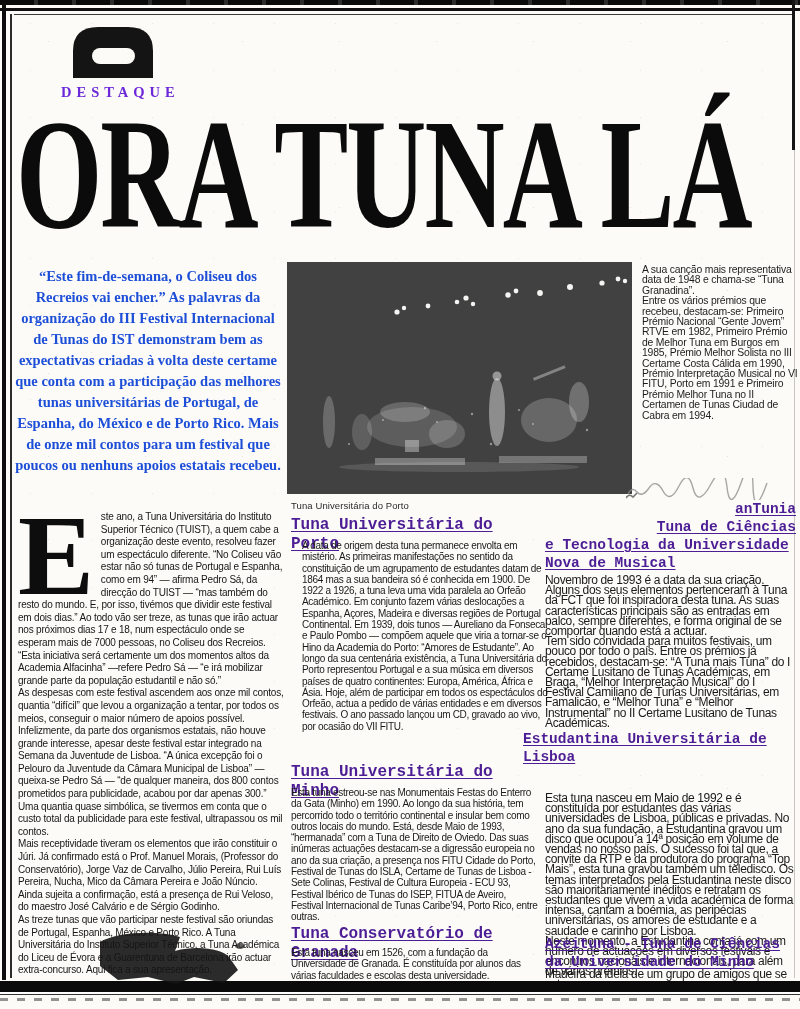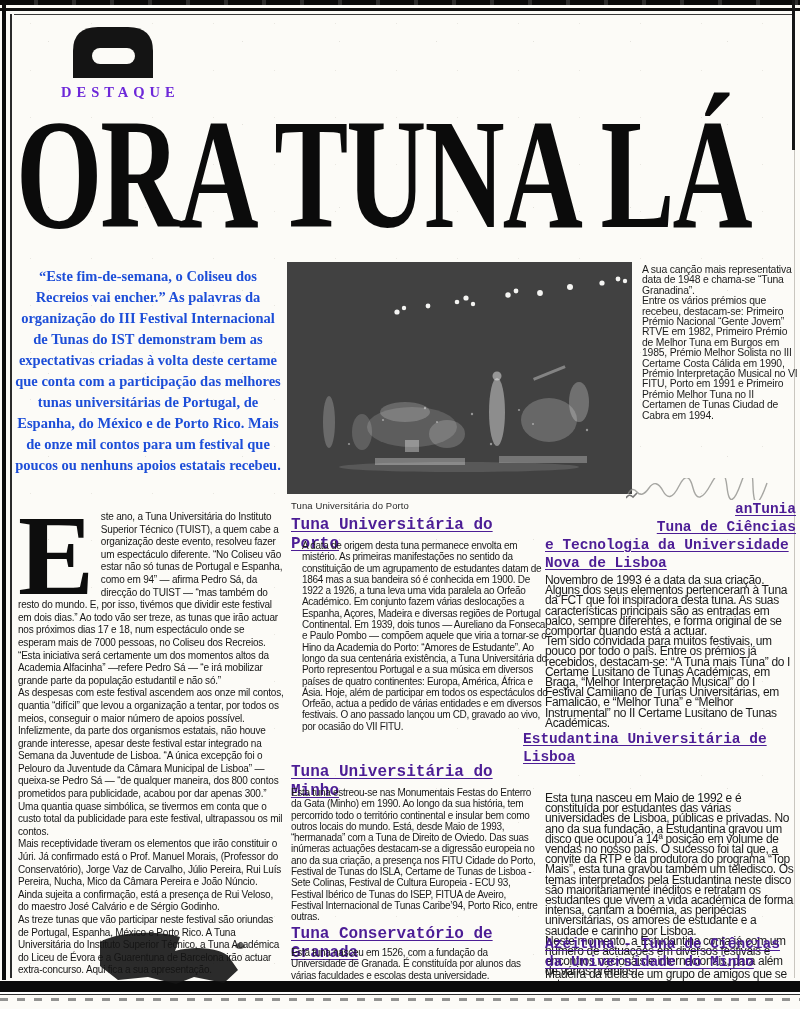--- a/index.html
+++ b/index.html
@@ -161,21 +161,21 @@
   </div>
 
 <h3 class="abs sec-title mid-granada-title">Tuna Conservatório de Granada</h3>
 <div class="abs mid-granada-body">
     <p class="sec-body">Esta tuna nasceu em 1526, com a fundação da Universidade de Granada. É constituída por alunos das várias faculdades e escolas desta universidade.</p>
   </div>
 
 <div class="right-col">
   <h3 class="abs sec-title r-head1">anTunia
 Tuna de Ciências</h3>
-  <h3 class="abs sec-title r-head2">e Tecnologia da Universidade Nova de Lisboa</h3>
+  <h3 class="abs sec-title r-head2">e Tecnologia da Universidade Nova de Musical</h3>
   <div class="abs r-body1">
       <p class="sec-body">Novembro de 1993 é a data da sua criação. Alguns dos seus elementos pertenceram à Tuna da FCT que foi inspiradora desta tuna. As suas características principais são as entradas em palco, sempre diferentes, e forma original de se comportar quando está a actuar.
 Tem sido convidada para muitos festivais, um pouco por todo o país. Entre os prémios já recebidos, destacam-se: “A Tuna mais Tuna” do I Certame Lusitano de Tunas Académicas, em Braga, “Melhor Interpretação Musical” do I Festival Camiliano de Tunas Universitárias, em Famalicão, e “Melhor Tuna” e “Melhor Instrumental” no II Certame Lusitano de Tunas Académicas.</p>
     </div>
 
   <h3 class="abs sec-title r-estud-title">Estudantina Universitária de Lisboa</h3>
   <div class="abs r-body2">
       <p class="sec-body">Esta tuna nasceu em Maio de 1992 e é constituída por estudantes das várias universidades de Lisboa, públicas e privadas. No ano da sua fundação, a Estudantina gravou um disco que ocupou a 14ª posição em volume de vendas no nosso país. O sucesso foi tal que, a convite da RTP e da produtora do programa “Top Mais”, esta tuna gravou também um teledisco. Os temas interpretados pela Estudantina neste disco são maioritariamente inéditos e retratam os estudantes que vivem a vida académica de forma intensa, cantam a boémia, as peripécias universitárias, os amores de estudante e a saudade e carinho por Lisboa.
 Neste momento, a Estudantina conta já com um número de actuações em diversos festivais e encontros nacionais e internacionais, para além de vários prémios.</p>
     </div>

